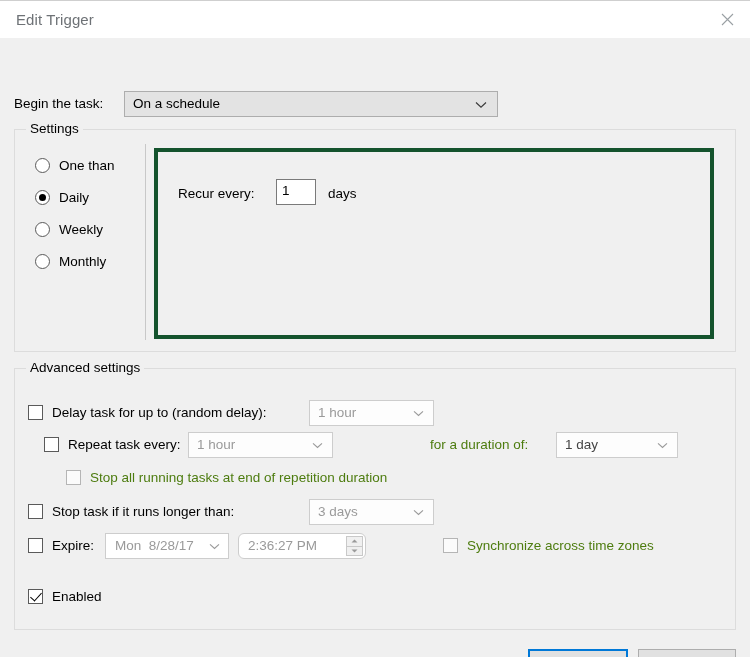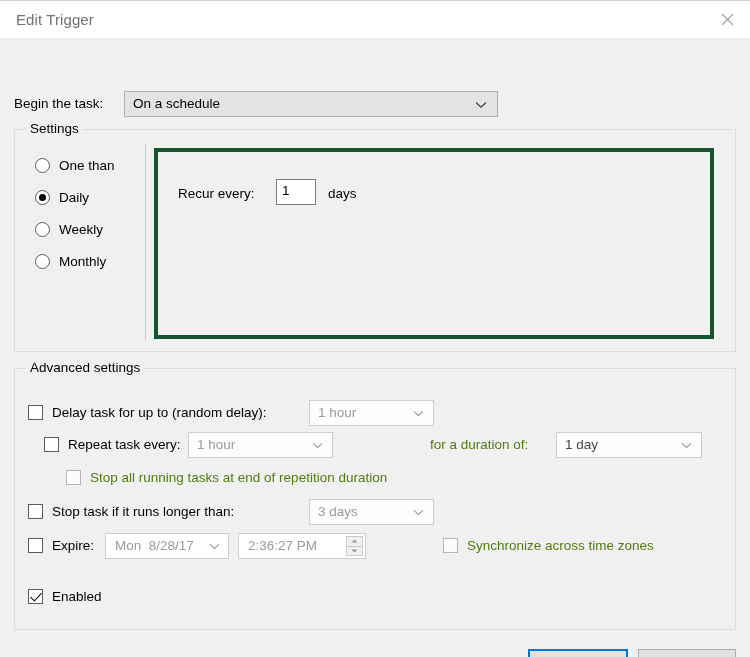--- a/index.html
+++ b/index.html
@@ -164,21 +164,21 @@
   .datebox.dim .dtext { color: #9a9a9a; }
 
   .spinbox {
     position: absolute;
     background: #fff;
     border: 1px solid #7a7a7a;
     box-sizing: border-box;
     height: 26px;
   }
   .spinbox .stext { position: absolute; left: 9px; top: 4px; }
-  .spinbox.dim { border-color: #cdcdcd; }
+  .spinbox.dim { border-color: #cdcdcd; border-radius: 6px; }
   .spinbox.dim .stext { color: #9a9a9a; }
   .spin-btns {
     position: absolute;
     right: 2px; top: 2px;
     width: 17px; height: 20px;
     display: flex; flex-direction: column;
   }
   .spin-btns > div {
     flex: 1;
     background: #f0f0f0;
@@ -347,21 +347,21 @@
   </div>
   <div class="combo" style="left:188px; top:394px; width:145px;">
     <span class="cval">1 hour</span>
     <span class="chev">
       <svg width="11" height="7" viewBox="0 0 11 7">
           <path d="M1 1.3 L5.5 5.5 L10 1.3" stroke="#9a9a9a" stroke-width="1.1" fill="none"></path>
         </svg>
     </span>
   </div>
   <div class="lbl dim" style="position:absolute; left:430px; top:399px;">for a duration of:</div>
-  <div class="combo strong" style="left:556px; top:394px; width:146px;">
+  <div class="combo strong" style="left:556px; top:394px; width:122px;">
     <span class="cval">1 day</span>
     <span class="chev">
       <svg width="11" height="7" viewBox="0 0 11 7">
           <path d="M1 1.3 L5.5 5.5 L10 1.3" stroke="#9a9a9a" stroke-width="1.1" fill="none"></path>
         </svg>
     </span>
   </div>
 
   <div class="cb-row" style="left:66px; top:432px;">
     <span class="cb dim"></span>

